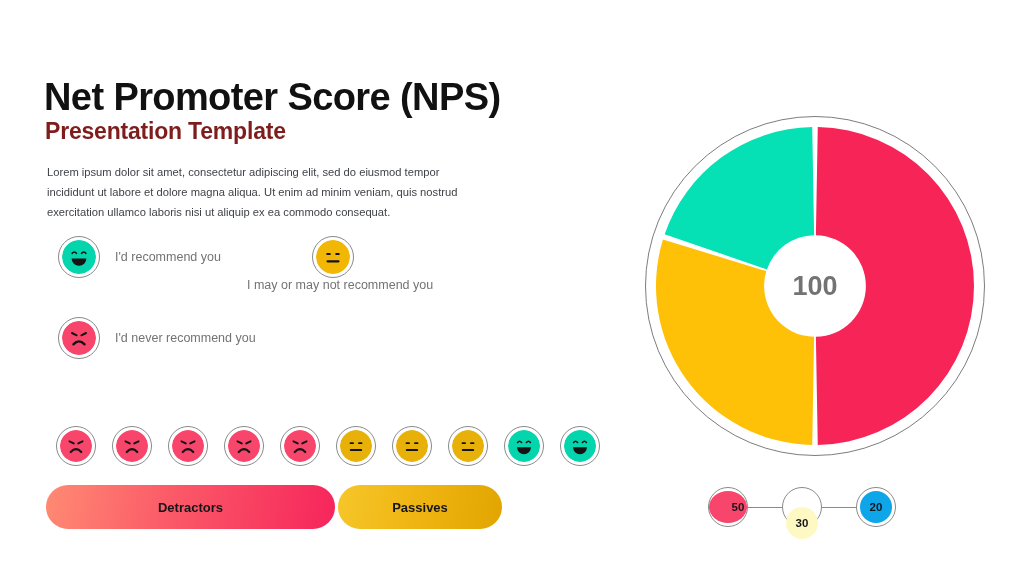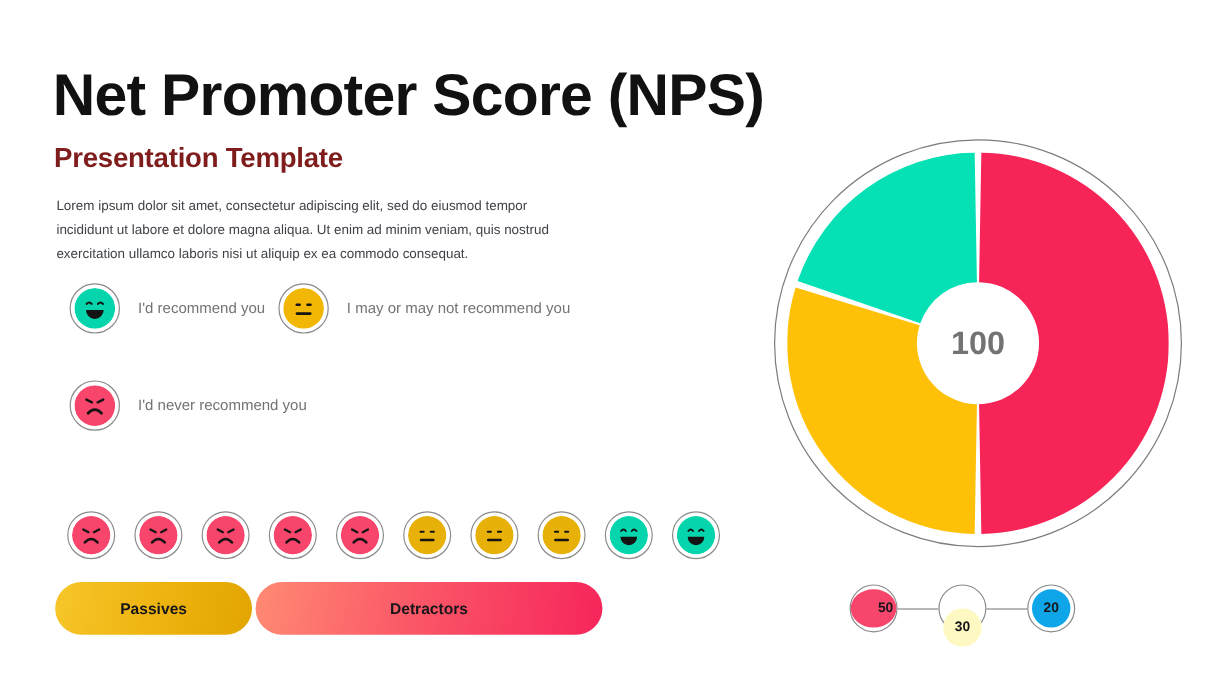--- a/index.html
+++ b/index.html
@@ -13,22 +13,22 @@
     position: relative;
     overflow: hidden;
     font-family: "Liberation Sans", sans-serif;
     color: #1b1b1b;
   }
 
   
   #title {
     position: absolute;
     left: 44px;
-    top: 52px;
-    font-size: 49px;
+    top: 76px;
+    font-size: 38px;
     font-weight: bold;
     letter-spacing: -0.6px;
     color: #111111;
     white-space: nowrap;
   }
   #subtitle {
     position: absolute;
     left: 45px;
     top: 118px;
     font-size: 23px;
@@ -47,21 +47,21 @@
     color: #3f4248;
   }
 
   
   .legend-row {
     position: absolute;
     display: flex;
     align-items: center;
   }
   #legend-row-0 { left: 58px; top: 236px; }
-  #legend-row-1 { left: 232px; top: 236px; }
+  #legend-row-1 { left: 232px; top: 236px; flex-direction: column; }
   #legend-row-2 { left: 58px; top: 317px; }
 
   .legend-label {
     margin-left: 15px;
     font-size: 12.5px;
     color: #737373;
     white-space: nowrap;
   }
 
   
@@ -298,25 +298,25 @@
       <svg class="face-disc" viewBox="0 0 34 34">
         <circle cx="17" cy="17" r="17" fill="#05D5AC"></circle>
         <path d="M10.2 13.3 q2.1 -2.6 4.2 0" stroke="#141414" stroke-width="1.7" fill="none" stroke-linecap="round"></path>
         <path d="M19.6 13.3 q2.1 -2.6 4.2 0" stroke="#141414" stroke-width="1.7" fill="none" stroke-linecap="round"></path>
         <path d="M9.6 18.4 h14.8 a7.4 7.4 0 0 1 -14.8 0 z" fill="#141414"></path>
       </svg>
     </span>
   </div>
 
 <div id="category-bars">
+  <div class="cat-bar" id="cat-bar-0">
+    <span>Detractors</span>
+  </div>
   <div class="cat-bar" id="cat-bar-1">
     <span>Passives</span>
-  </div>
-  <div class="cat-bar" id="cat-bar-0">
-    <span>Detractors</span>
   </div>
 </div>
 
 <div id="donut-wrap">
   <div id="donut-outer-ring"></div>
   <svg id="donut-svg" width="318" height="318" viewBox="0 0 318 318">
       <path d="M 161.77493262352806 0.02421647013377992 A 159 159 0 0 1 161.77493262352806 317.97578352986625 L 159.88797843952898 209.87225072955718 A 50.88 50.88 0 0 0 159.88797843952898 108.12774927044282 Z" fill="#F72457"></path>
       <path d="M 156.22506737647194 317.97578352986625 A 159 159 0 0 1 6.9475438018773445 112.51289894908491 L 110.34321401660074 144.12412766370718 A 50.88 50.88 0 0 0 158.11202156047102 209.87225072955718 Z" fill="#FFC107"></path>
       <path d="M 8.662546479708652 107.23466344131208 A 159 159 0 0 1 156.2250673764719 0.02421647013377992 L 158.11202156047102 108.12774927044282 A 50.88 50.88 0 0 0 110.89201487350675 142.43509230121987 Z" fill="#05E0B5"></path>
     </svg>

